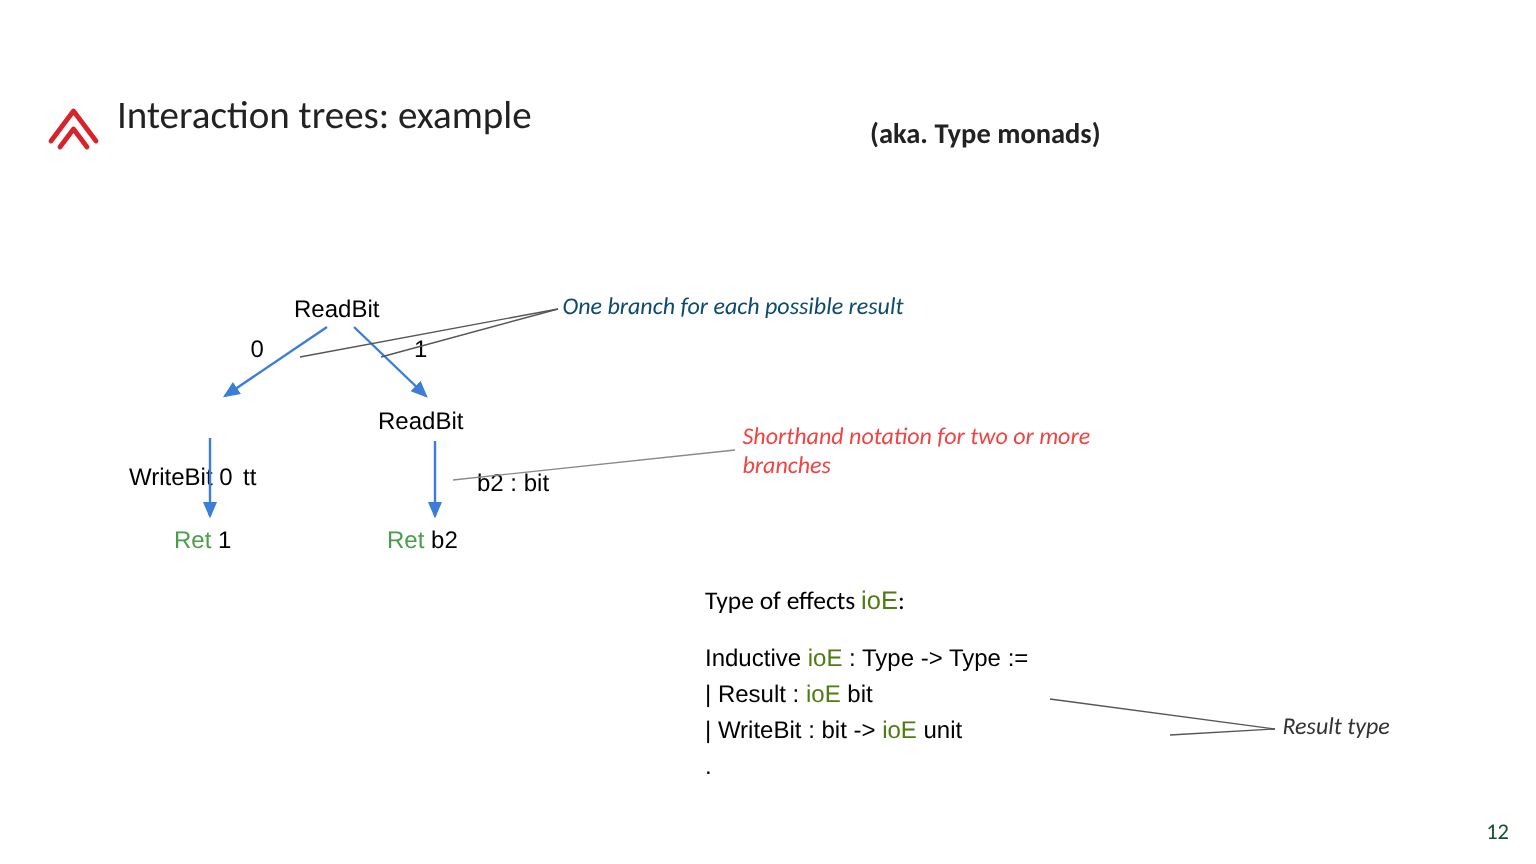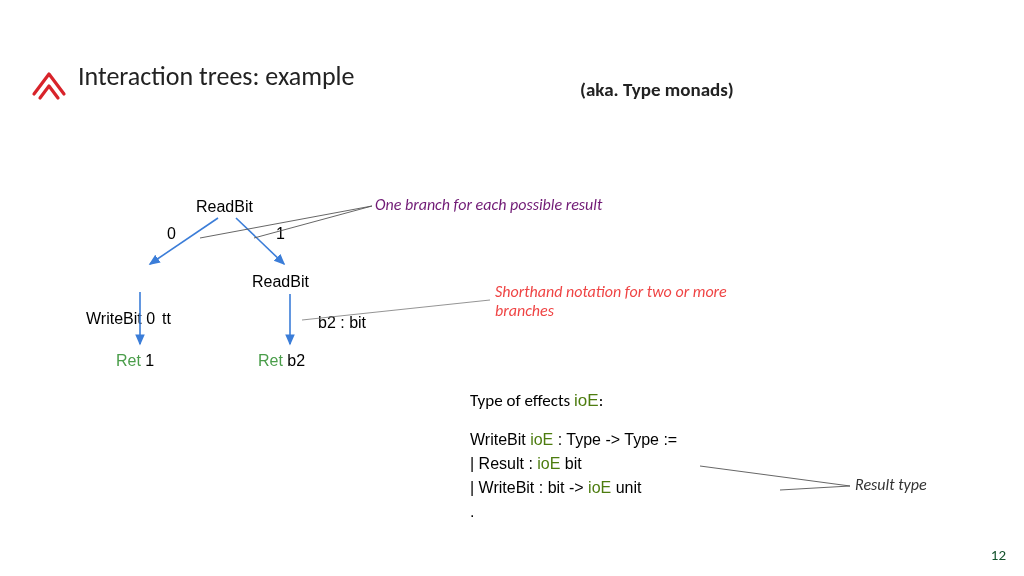--- a/index.html
+++ b/index.html
@@ -35,21 +35,21 @@
     }
     .node {
       position: absolute;
       font-size: 16px;
       white-space: nowrap;
     }
     .annotation {
       position: absolute;
       font-style: italic;
       font-size: 16px;
-      color: #701a75;
+      color: #0c4a6e;
     }
     .annotation-gray {
       position: absolute;
       font-style: italic;
       font-size: 16px;
       color: #ef4444;
     }
     .code-intro {
       position: absolute;
       left: 470px;
@@ -120,21 +120,21 @@
 <div class="annotation" style="left:375px; top:195px;">One branch for each possible result</div>
 <div class="annotation-gray" style="left:495px; top:282px;">
   <div>Shorthand notation for two or more</div>
   <div>branches</div>
 </div>
 
 <div class="code-intro">
   <span>Type of effects </span><span class="mono blue">ioE</span><span>:</span>
 </div>
 <div class="code-lines mono">
-  <div><span>WriteBit </span><span class="blue">ioE</span><span> : Type -&gt; Type :=</span></div>
+  <div><span>Inductive </span><span class="blue">ioE</span><span> : Type -&gt; Type :=</span></div>
   <div><span>| Result  : </span><span class="blue">ioE</span><span> bit</span></div>
   <div><span>| WriteBit : bit -&gt; </span><span class="blue">ioE</span><span> unit</span></div>
   <div>.</div>
 </div>
 
 <div class="result-type">Result type</div>
 <div class="pagenum">12</div>
 
 <svg class="overlay">
   <defs>

